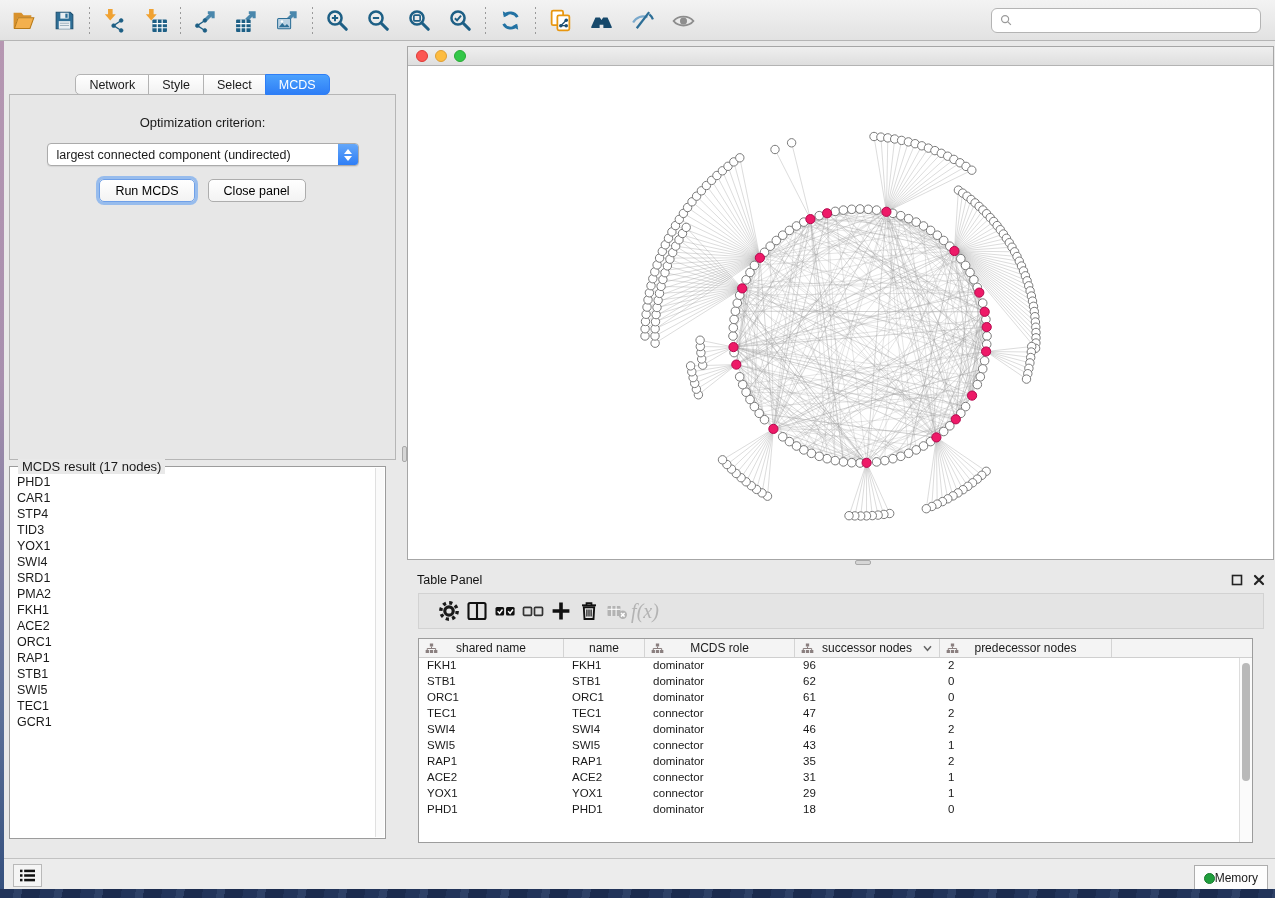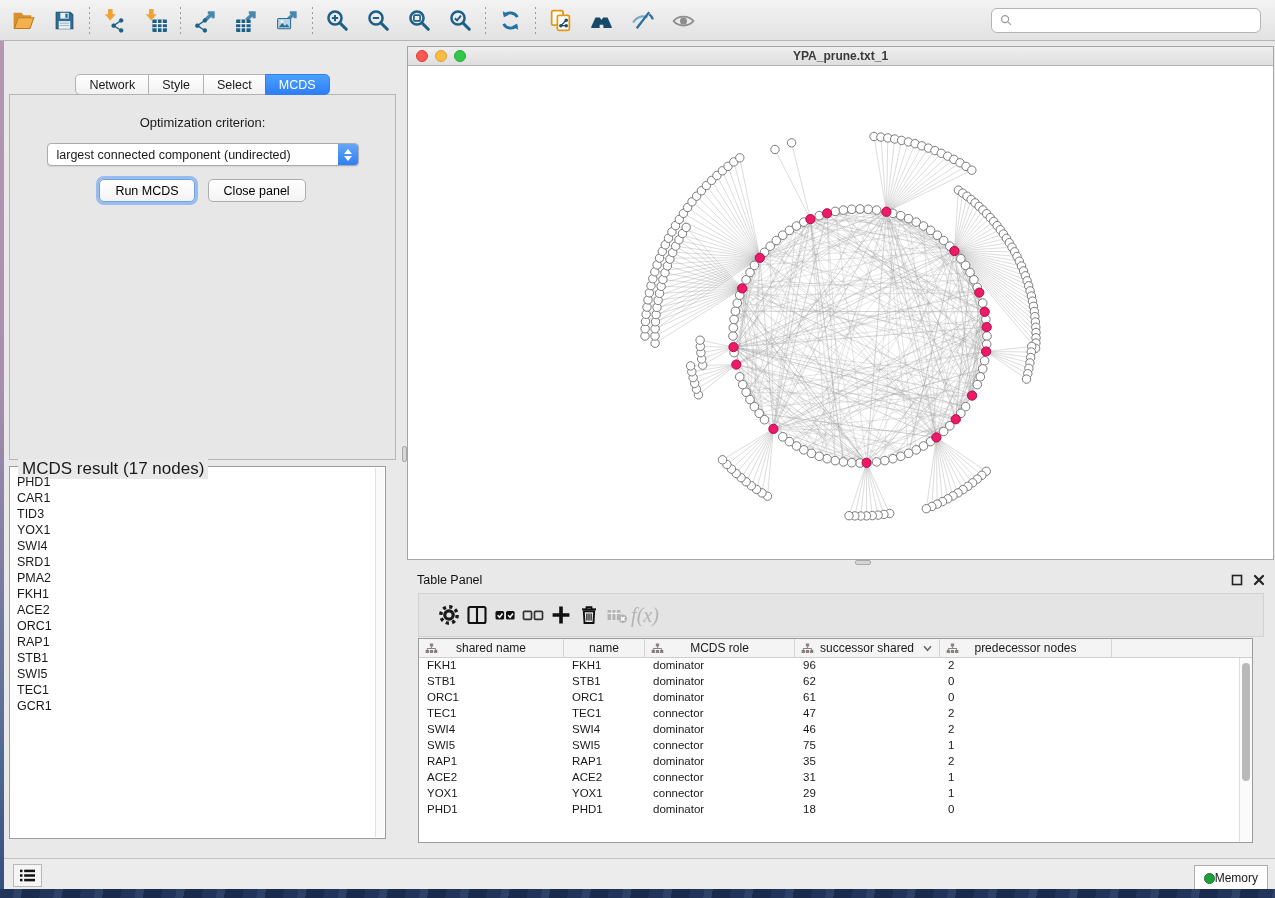--- a/index.html
+++ b/index.html
@@ -61,21 +61,21 @@
   .arr-up { width:0; height:0; border-left:4px solid transparent; border-right:4px solid transparent; border-bottom:5px solid #fff; }
   .arr-dn { width:0; height:0; border-left:4px solid transparent; border-right:4px solid transparent; border-top:5px solid #fff; }
   #cp-buttons { margin-top:13px; display:flex; justify-content:center; gap:13px; }
   .cp-btn { height:23px; padding:0 15px; font-size:12.5px; font-family:"Liberation Sans",sans-serif;
     background:linear-gradient(#ffffff,#f3f3f3); border:1px solid #adadad; border-radius:5px; cursor:pointer; }
   .cp-btn.focused { box-shadow:0 0 0 3px rgba(108,164,239,.65); border-color:#6fa0e8; }
 
   #mcds-result { position:absolute; left:5px; top:425px; width:377px; height:373px;
     border:1px solid #9c9c9c; background:#fff; }
   #mcds-legend { position:absolute; left:8px; top:-8px; background:#e9e9e9; padding:0 4px;
-    font-size:17px; }
+    font-size:13px; }
   #mcds-list { position:absolute; left:1px; top:3px; bottom:1px; right:10px; overflow:hidden;
     padding:4px 0 0 6px; }
   .mcds-item { font-size:12.5px; line-height:16px; cursor:default; }
   #mcds-scroll { position:absolute; top:1px; bottom:1px; right:1px; width:9px;
     background:#fafafa; border-left:1px solid #e0e0e0; }
 
   
   #v-splitter { position:absolute; left:402px; top:41px; width:5px; height:817px; background:#e9e9e9; cursor:col-resize; }
   #v-splitter .grip, #h-splitter .grip { position:absolute; background:#d6d6d6; border:1px solid #a9a9a9; border-radius:2px; }
   #v-splitter .grip { left:0; top:405px; width:5px; height:16px; }
@@ -91,21 +91,21 @@
   .light { width:12px; height:12px; border-radius:50%; cursor:pointer; }
   .light.red { background:#fc5753; border:1px solid #de3a36; }
   .light.yellow { background:#fdbc40; border:1px solid #de9f34; }
   .light.green { background:#33c748; border:1px solid #27aa35; }
   #network-title { width:100%; text-align:center; font-size:12px; font-weight:bold; color:#3a3a3a; }
   #network-canvas { position:relative; width:865px; height:493px; background:#fff; }
   #network-canvas svg { position:absolute; left:0; top:0; }
 
   
   #table-panel { position:absolute; left:407px; top:566px; width:868px; height:292px; background:#e9e9e9; }
-  #tp-toolbar { position:absolute; left:11px; right:11px; top:27px; height:44px;
+  #tp-toolbar { position:absolute; left:11px; right:11px; top:27px; height:36px;
     background:#e4e4e4; border:1px solid #d2d2d2; display:flex; align-items:center; padding-left:16px; }
   .tp-btn { width:28px; height:28px; display:flex; align-items:center; justify-content:center; cursor:pointer; }
   .tp-btn svg { width:24px; height:24px; }
   .tp-btn.disabled { cursor:default; }
   .fx-label { font-family:"Liberation Serif", serif; font-style:italic; font-size:20px; color:#b3b3b3; }
 
   #node-table { position:absolute; left:11px; right:22px; top:72px; height:205px;
     background:#fff; border:1px solid #9c9c9c; }
   #nt-header { display:flex; height:19px; background:#f4f4f4; border-bottom:1px solid #cfcfcf;
     font-size:12px; }
@@ -323,20 +323,21 @@
       <button class="cp-btn focused">Run MCDS</button>
       <button class="cp-btn">Close panel</button>
     </div>
   </div>
 
   <div id="mcds-result">
     <span id="mcds-legend">MCDS result (17 nodes)</span>
     <div id="mcds-list">
         <div class="mcds-item">PHD1</div>
         <div class="mcds-item">CAR1</div>
+        <div class="mcds-item">STP4</div>
         <div class="mcds-item">TID3</div>
         <div class="mcds-item">YOX1</div>
         <div class="mcds-item">SWI4</div>
         <div class="mcds-item">SRD1</div>
         <div class="mcds-item">PMA2</div>
         <div class="mcds-item">FKH1</div>
         <div class="mcds-item">ACE2</div>
         <div class="mcds-item">ORC1</div>
         <div class="mcds-item">RAP1</div>
         <div class="mcds-item">STB1</div>
@@ -355,21 +356,20 @@
     <div class="grip"></div>
   </div>
 
 <div id="network-window">
   <div id="network-titlebar">
     <span class="traffic">
       <span class="light red"></span>
       <span class="light yellow"></span>
       <span class="light green"></span>
     </span>
-    <span id="network-title">YPA_prune.txt_1</span>
   </div>
   <div id="network-canvas">
       <svg width="865" height="493">
         <g>
           <line x1="351.9" y1="191.8" x2="508.2" y2="156.1" stroke="#9b9b9b" stroke-width="0.7" stroke-opacity="0.38"></line>
           <line x1="351.9" y1="191.8" x2="395.8" y2="156.1" stroke="#9b9b9b" stroke-width="0.7" stroke-opacity="0.38"></line>
           <line x1="351.9" y1="191.8" x2="557.6" y2="340.6" stroke="#9b9b9b" stroke-width="0.7" stroke-opacity="0.38"></line>
           <line x1="351.9" y1="191.8" x2="541.8" y2="180.2" stroke="#9b9b9b" stroke-width="0.7" stroke-opacity="0.38"></line>
           <line x1="351.9" y1="191.8" x2="346.4" y2="340.6" stroke="#9b9b9b" stroke-width="0.7" stroke-opacity="0.38"></line>
           <line x1="351.9" y1="191.8" x2="460.3" y2="143.3" stroke="#9b9b9b" stroke-width="0.7" stroke-opacity="0.38"></line>
@@ -1193,21 +1193,21 @@
         <div class="nt-hcell" style="width: 145px;">
           <svg class="tree" viewBox="0 0 12.5 11">
             <g fill="#8a7f7f">
               <rect x="4.6" y="0.5" width="3.3" height="3"></rect>
               <rect x="0.4" y="7" width="3.3" height="3"></rect>
      <rect x="4.6" y="7" width="3.3" height="3"></rect>
               <rect x="8.8" y="7" width="3.3" height="3"></rect>
             </g>
      <path d="M6.25 3.5v2M2 7V5.5h8.4V7" stroke="#8a7f7f" fill="none"></path>
           </svg>
-          <span>successor shared</span>
+          <span>successor nodes</span>
           <svg class="chev" viewBox="0 0 9 7">
             <path d="M1 1.3l3.5 4L8 1.3" stroke="#666" stroke-width="1.5" fill="none"></path>
           </svg>
         </div>
         <div class="nt-hcell" style="width: 172px;">
           <svg class="tree" viewBox="0 0 12.5 11">
             <g fill="#8a7f7f">
               <rect x="4.6" y="0.5" width="3.3" height="3"></rect>
               <rect x="0.4" y="7" width="3.3" height="3"></rect>
      <rect x="4.6" y="7" width="3.3" height="3"></rect>
@@ -1252,21 +1252,21 @@
           <div class="nt-cell" style="width: 145px;">SWI4</div>
           <div class="nt-cell" style="width: 81px;">SWI4</div>
           <div class="nt-cell" style="width: 150px;">dominator</div>
           <div class="nt-cell num" style="width: 145px; padding-right: 26px;">46</div>
           <div class="nt-cell num" style="width: 172px; padding-right: 10px;">2</div>
         </div>
         <div class="nt-row">
           <div class="nt-cell" style="width: 145px;">SWI5</div>
           <div class="nt-cell" style="width: 81px;">SWI5</div>
           <div class="nt-cell" style="width: 150px;">connector</div>
-          <div class="nt-cell num" style="width: 145px; padding-right: 26px;">75</div>
+          <div class="nt-cell num" style="width: 145px; padding-right: 26px;">43</div>
           <div class="nt-cell num" style="width: 172px; padding-right: 10px;">1</div>
         </div>
         <div class="nt-row">
           <div class="nt-cell" style="width: 145px;">RAP1</div>
           <div class="nt-cell" style="width: 81px;">RAP1</div>
           <div class="nt-cell" style="width: 150px;">dominator</div>
           <div class="nt-cell num" style="width: 145px; padding-right: 26px;">35</div>
           <div class="nt-cell num" style="width: 172px; padding-right: 10px;">2</div>
         </div>
         <div class="nt-row">

